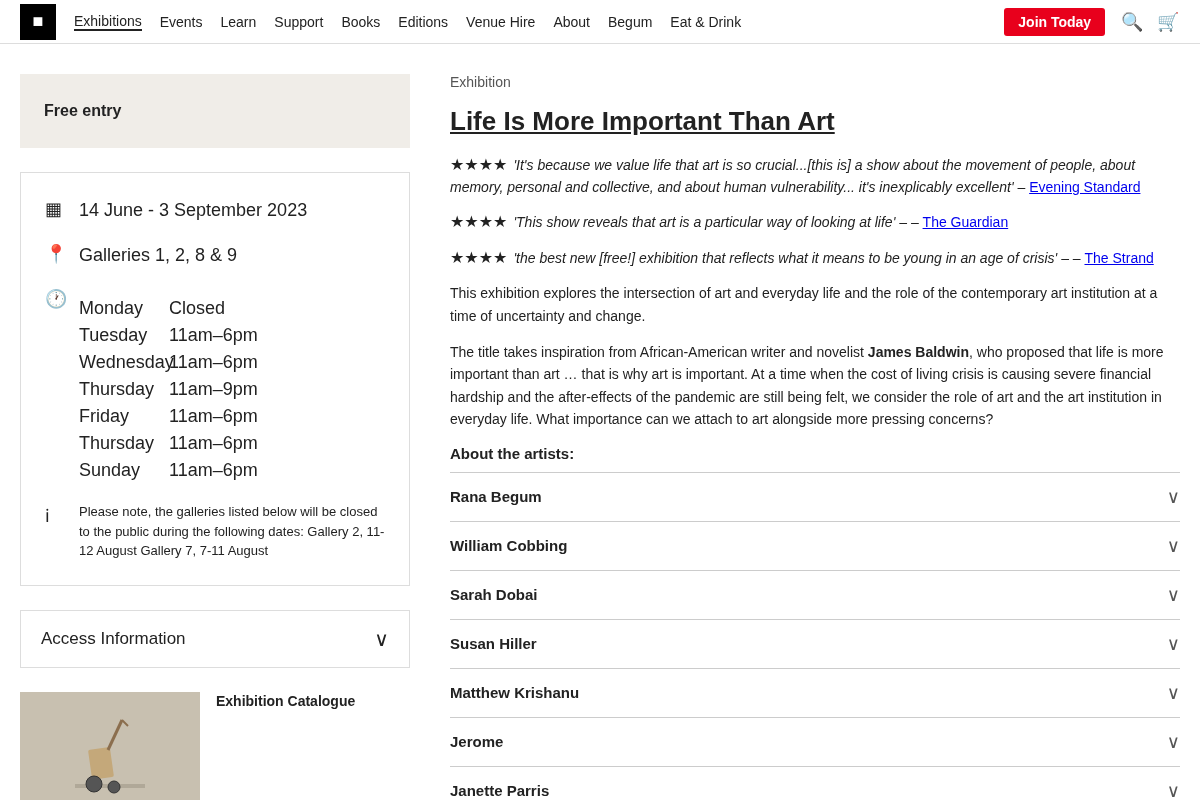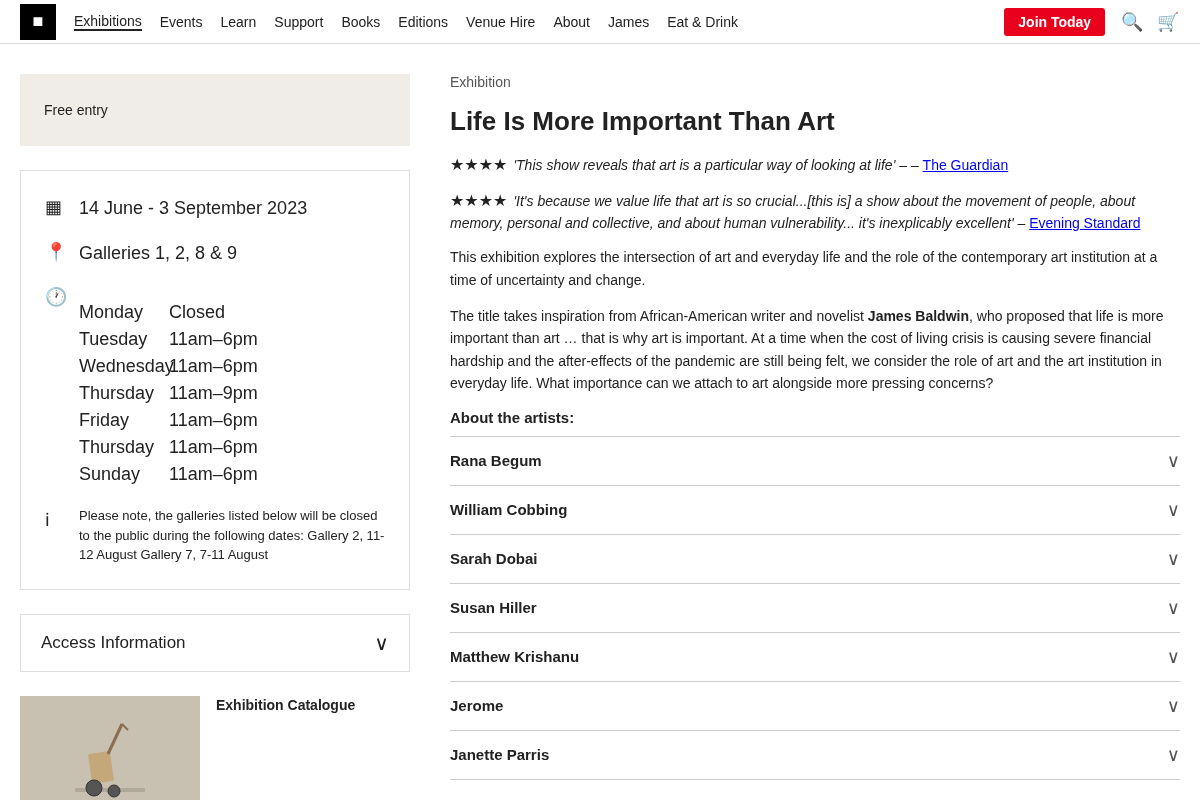--- a/index.html
+++ b/index.html
@@ -37,33 +37,33 @@
     .page-container {
       display: flex; max-width: 1200px; margin: 0 auto;
       padding: 30px 20px; gap: 40px;
     }
 
     
     .left-col { width: 390px; flex-shrink: 0; }
 
     .free-entry-box {
       background: #f0ede8; padding: 28px 24px; margin-bottom: 24px;
-      font-size: 14px; font-weight: normal;
+      font-size: 16px; font-weight: bold;
     }
 
     .info-box {
       border: 1px solid #ddd; padding: 24px;
     }
     .info-row {
       display: flex; align-items: flex-start; margin-bottom: 18px; gap: 12px;
     }
     .info-row:last-child { margin-bottom: 0; }
     .info-icon { font-size: 18px; margin-top: 1px; flex-shrink: 0; width: 22px; }
     .info-text { font-size: 18px; line-height: 1.5; }
-    .hours-table { margin-top: 14px; }
+    .hours-table { margin-top: 8px; }
     .hours-row { display: flex; gap: 0; }
     .hours-day { width: 90px; }
     .hours-time { }
     .note-text { font-size: 13px; line-height: 1.5; }
 
     .access-section {
       border: 1px solid #ddd; margin-top: 24px;
       padding: 16px 20px;
       display: flex; align-items: center; justify-content: space-between;
       cursor: pointer;
@@ -94,21 +94,21 @@
       padding: 8px;
     }
     .catalogue-block .cat-text {
       color: #fff; font-size: 9px; font-weight: bold; text-align: center; line-height: 1.3;
     }
 
     
     .right-col { flex: 1; }
 
     .exhibition-label { font-size: 14px; color: #555; margin-bottom: 16px; }
-    .exhibition-title { font-size: 26px; font-weight: bold; line-height: 1.2; margin-bottom: 16px; }
+    .exhibition-title { font-size: 26px; font-weight: bold; line-height: 1.2; margin-bottom: 16px; text-decoration: underline; }
 
     .review { margin-bottom: 12px; font-size: 14px; line-height: 1.5; }
     .stars { color: #222; margin-right: 6px; font-size: 16px; }
     .review-text { font-style: italic; }
     .review-source { text-decoration: underline; }
 
     .description { font-size: 14px; line-height: 1.6; margin-bottom: 14px; }
 
     .artists-label { font-weight: bold; font-size: 15px; margin-bottom: 10px; }
 
@@ -130,21 +130,21 @@
   </div>
   <div class="nav-links" id="nav-links-container">
       <a href="#" class="active">Exhibitions</a>
       <a href="#">Events</a>
       <a href="#">Learn</a>
       <a href="#">Support</a>
       <a href="#">Books</a>
       <a href="#">Editions</a>
       <a href="#">Venue Hire</a>
       <a href="#">About</a>
-      <a href="#">James</a>
+      <a href="#">Begum</a>
       <a href="#">Eat &amp; Drink</a>
     </div>
   <button class="nav-join">Join Today</button>
   <div class="nav-icons">
     <span class="nav-icon">🔍</span>
     <span class="nav-icon">🛒</span>
   </div>
 </nav>
 
 <div class="page-container">
@@ -241,22 +241,23 @@
     </div>
 
   </div>
 
   <div class="right-col">
 
     <div class="exhibition-label">Exhibition</div>
     <h1 class="exhibition-title">Life Is More Important Than Art</h1>
 
     <div id="reviews-container">
+        <div class="review"><span class="stars">★★★★</span><span class="review-text">'It's because we value life that art is so crucial...[this is] a show about the movement of people, about memory, personal and collective, and about human vulnerability... it's inexplicably excellent' – </span><a href="#" class="review-source">Evening Standard</a></div>
         <div class="review"><span class="stars">★★★★</span><span class="review-text">'This show reveals that art is a particular way of looking at life' – – </span><a href="#" class="review-source">The Guardian</a></div>
-        <div class="review"><span class="stars">★★★★</span><span class="review-text">'It's because we value life that art is so crucial...[this is] a show about the movement of people, about memory, personal and collective, and about human vulnerability... it's inexplicably excellent' – </span><a href="#" class="review-source">Evening Standard</a></div>
+        <div class="review"><span class="stars">★★★★</span><span class="review-text">'the best new [free!] exhibition that reflects what it means to be young in an age of crisis' – – </span><a href="#" class="review-source">The Strand</a></div>
       </div>
 
     <p class="description">This exhibition explores the intersection of art and everyday life and the role of the contemporary art institution at a time of uncertainty and change.</p>
 
     <p class="description" id="desc2">The title takes inspiration from African-American writer and novelist <strong>James Baldwin</strong>, who proposed that life is more important than art … that is why art is important. At a time when the cost of living crisis is causing severe financial hardship and the after-effects of the pandemic are still being felt, we consider the role of art and the art institution in everyday life. What importance can we attach to art alongside more pressing concerns?</p>
 
     <div class="artists-label">About the artists:</div>
 
     <div id="artists-container">
         <div class="artist-row">

